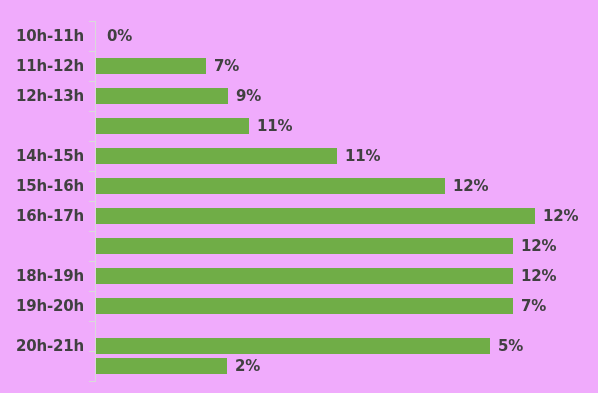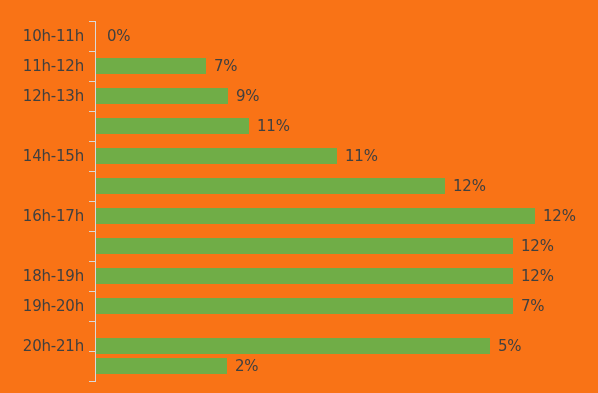--- a/index.html
+++ b/index.html
@@ -82,21 +82,21 @@
     transform: translateY(-50%);
     white-space: nowrap;
     font-size: 15px;
     color: #404040;
     letter-spacing: -0.2px;
   }
 </style>
 </head>
 <body>
 
-<div id="chart-root" style="background: #f97316;">
+<div id="chart-root" style="background: #f0abfc; font-weight: bold;">
   <div id="plot-area">
 
     <div id="category-axis-line" style="background: rgb(217, 217, 217); height: 361px;"></div>
 
     <div id="rows-container">
         <div class="bar-row" style="top: 21px;">
           <span class="cat-label">10h-11h</span>
           <span class="value-label" style="left: 107px; color: rgb(64, 64, 64);">0%</span>
         </div>
         <div class="bar-row" style="top: 51px;">
@@ -112,20 +112,21 @@
         <div class="bar-row" style="top: 111px;">
           <div class="bar" style="width: 153px; background: rgb(112, 173, 71);"></div>
           <span class="value-label" style="left: 257px; color: rgb(64, 64, 64);">11%</span>
         </div>
         <div class="bar-row" style="top: 141px;">
           <span class="cat-label">14h-15h</span>
           <div class="bar" style="width: 241px; background: rgb(112, 173, 71);"></div>
           <span class="value-label" style="left: 345px; color: rgb(64, 64, 64);">11%</span>
         </div>
         <div class="bar-row" style="top: 171px;">
+          <span class="cat-label">15h-16h</span>
           <div class="bar" style="width: 349px; background: rgb(112, 173, 71);"></div>
           <span class="value-label" style="left: 453px; color: rgb(64, 64, 64);">12%</span>
         </div>
         <div class="bar-row" style="top: 201px;">
           <span class="cat-label">16h-17h</span>
           <div class="bar" style="width: 439px; background: rgb(112, 173, 71);"></div>
           <span class="value-label" style="left: 543px; color: rgb(64, 64, 64);">12%</span>
         </div>
         <div class="bar-row" style="top: 231px;">
           <div class="bar" style="width: 417px; background: rgb(112, 173, 71);"></div>

